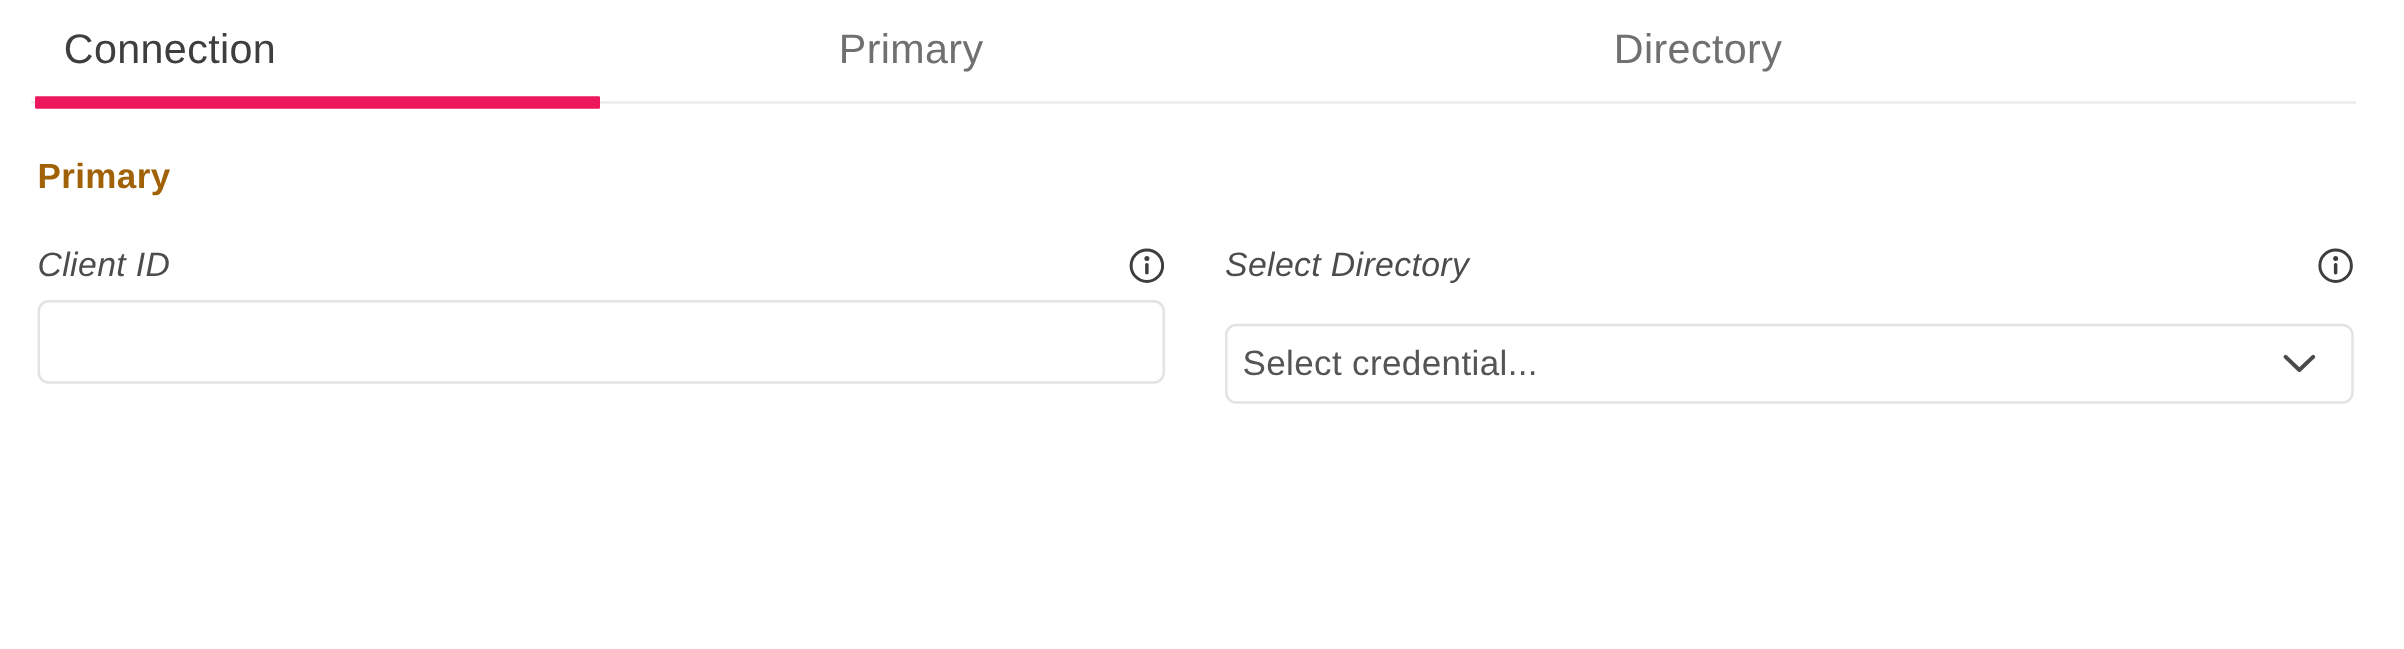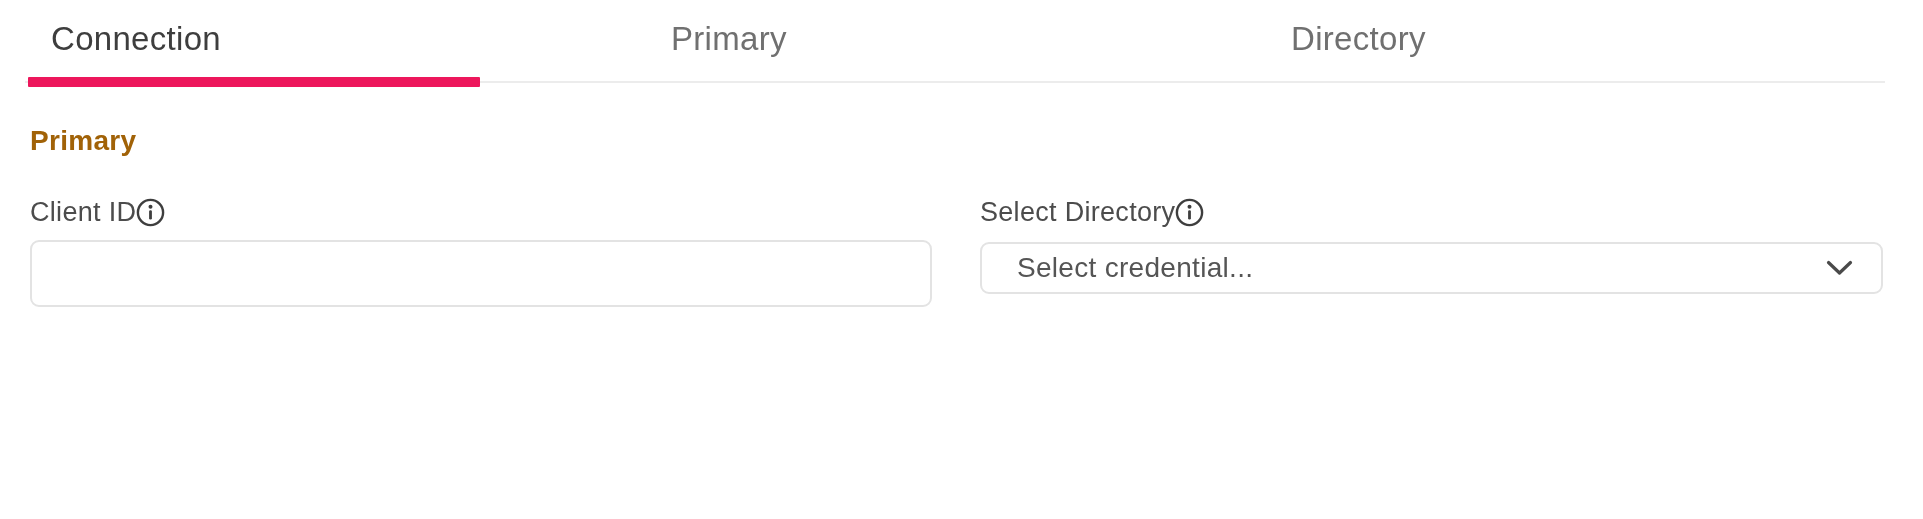--- a/index.html
+++ b/index.html
@@ -18,34 +18,34 @@
 
   
   .content { margin:0 40px 0 30px; }
   .section-title { margin-top:42px; font-size:28px; font-weight:bold; color:#a16207;
                    letter-spacing:.3px; }
 
   .form-grid { display:grid; grid-template-columns:902px 903px; column-gap:48px;
                row-gap:60px; margin-top:40px; }
 
   .field { display:flex; flex-direction:column; }
-  .label-row { display:flex; justify-content:flex-start; align-items:center;
-               height:30px; }
+  .label-row { display:flex; justify-content:space-between; align-items:center;
+               height:30px;font-style:italic; }
   .field-label { font-size:27px; color:#4c4c4c; letter-spacing:.3px; }
   .info-btn { background:none; border:none; padding:0; cursor:pointer; line-height:0; }
 
   .text-input { margin-top:13px; width:100%; height:67px;
                 border:2px solid #e3e3e3; border-radius:9px; background:#fff;
                 font-family:"Liberation Sans", sans-serif;
                 font-size:27px; color:#3e3e3e; padding:0 22px; outline:none; }
 
-  .select-box { margin-top:15px; width:100%; height:52px;
+  .select-box { margin-top:32px; width:100%; height:64px;
                 border:2px solid #e3e3e3; border-radius:9px; background:#fff;
                 display:flex; align-items:center; justify-content:space-between;
-                padding:0 28px 0 35px; cursor:pointer; }
+                padding:0 28px 0 12px; cursor:pointer; }
   .select-value { font-size:28px; color:#555555; letter-spacing:.3px; }
 
   .spacer-cell { }
 </style>
 </head>
 <body>
 
 <div class="tabbar">
   <div class="tab active">
     <span>Connection</span>

